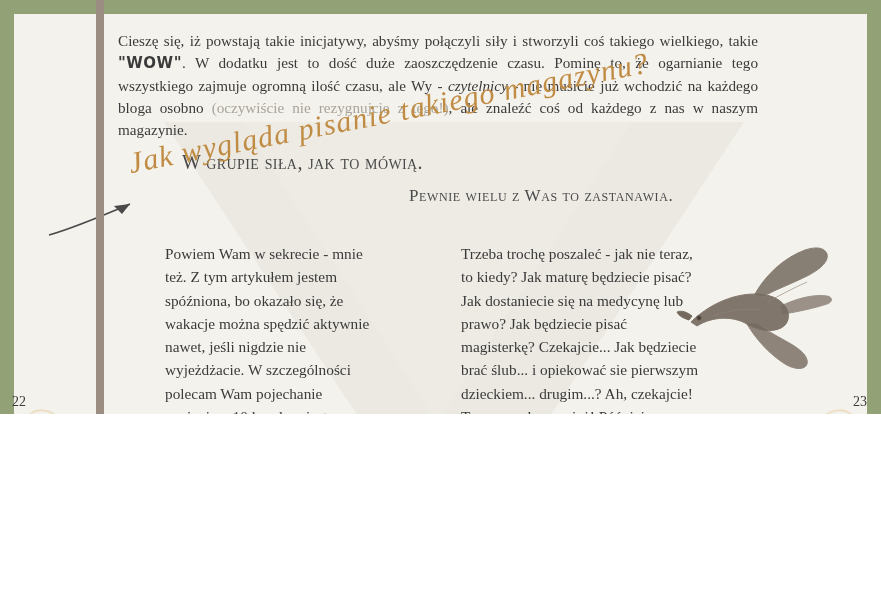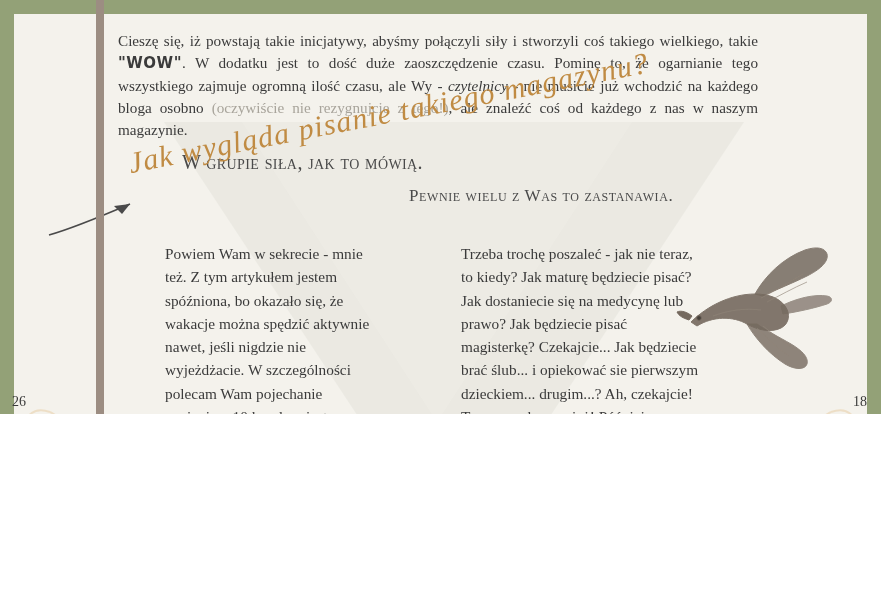--- a/index.html
+++ b/index.html
@@ -286,16 +286,16 @@
         <path d="M40,80 C56,74 72,72 88,74"></path>
       </g>
     </svg>
 
     <div class="signature">Alex</div>
 
   </div>
 
   <div class="frame-gutter"></div>
 
-  <div class="pageno pageno-left">26</div>
-  <div class="pageno pageno-right">18</div>
+  <div class="pageno pageno-left">22</div>
+  <div class="pageno pageno-right">23</div>
 
 </div>
 
 </body></html>

